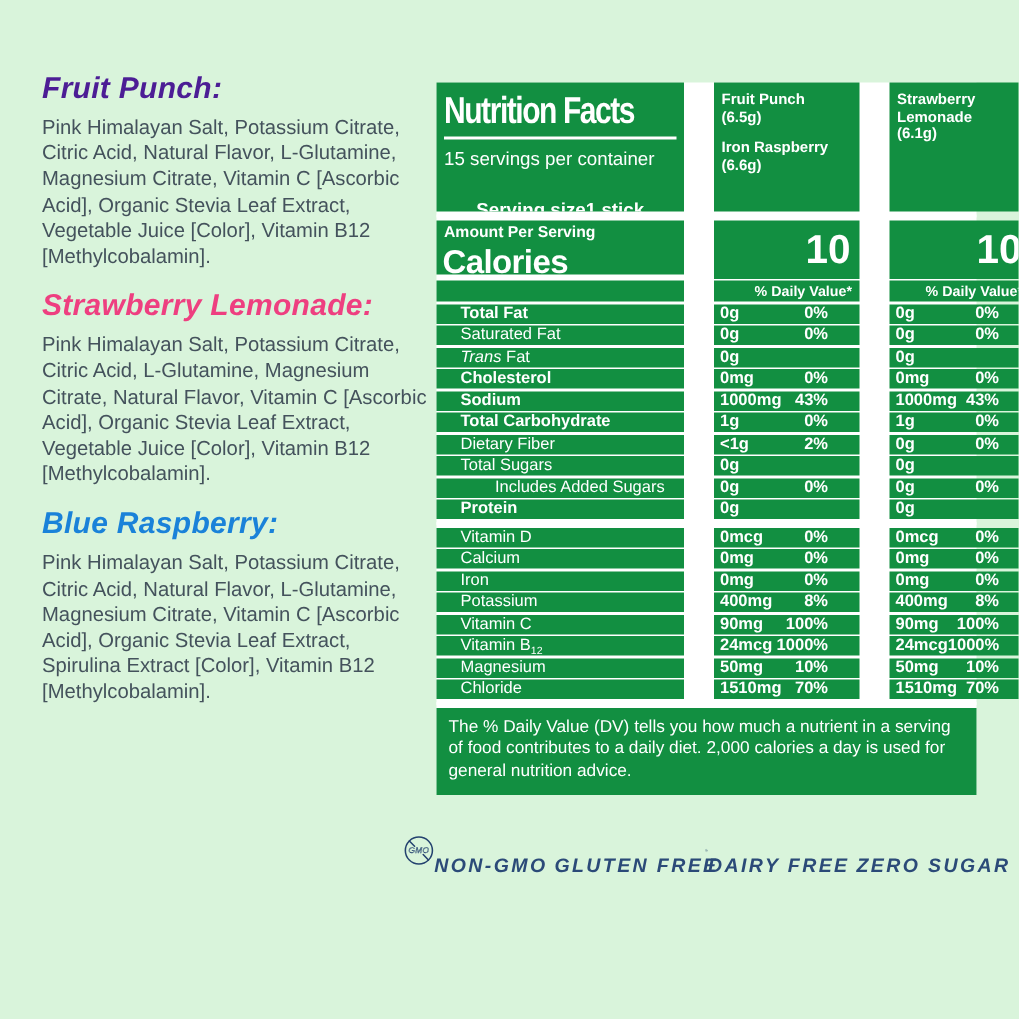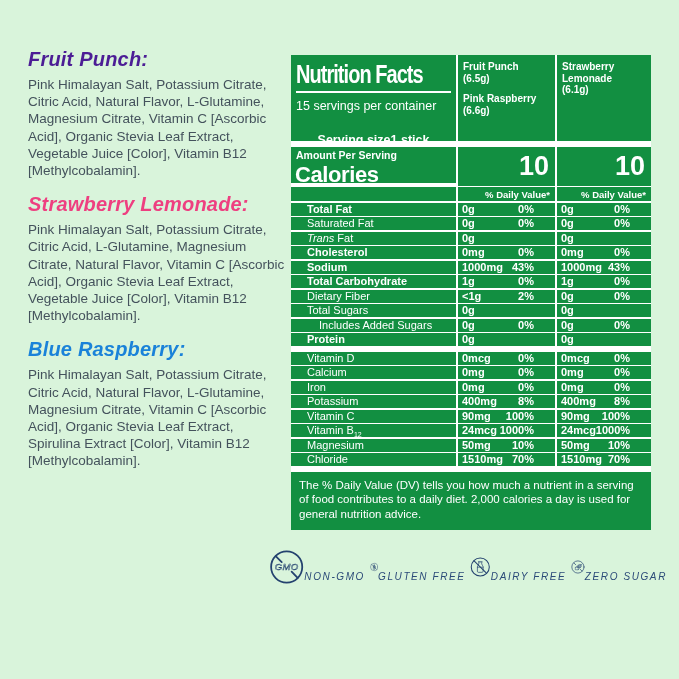--- a/index.html
+++ b/index.html
@@ -11,21 +11,21 @@
   
   .ingredients{position:absolute;left:28px;top:48px;width:258px}
   .ing-title{font-size:20px;font-weight:700;font-style:italic;margin:0 0 5px 0;letter-spacing:.2px}
   .t-punch{color:#4c1d95}
   .t-straw{color:#ee3f80}
   .t-blue{color:#1a82d9}
   .ing-text{font-size:13.5px;line-height:17.2px;color:#44525c;margin:0 0 14px 0}
   
   .panel{position:absolute;left:291px;top:55px;width:360px;background:#ffffff;
          display:flex;flex-direction:column;gap:1.5px}
-  .prow{display:grid;grid-template-columns:165px 97px 94px;gap:2px}
+  .prow{display:grid;grid-template-columns:165px 97px 94px;gap:20px}
   .cell{background:#128f41;color:#fff;overflow:hidden}
   .bar{height:2.5px;background:#fff}
   
   .hdr .cell{height:86px}
   .hcell{padding:4px 5px;box-sizing:border-box}
   .nf-title{font-size:25px;font-weight:700;letter-spacing:-1.2px;white-space:nowrap;
             transform:scaleX(.8);transform-origin:left center;margin:1px 0 2px}
   .nf-underline{height:2px;background:#fff;margin:0 0 6px}
   .servings{font-size:12.5px;margin-bottom:20px;white-space:nowrap}
   .ssrow{display:flex;justify-content:center;font-size:12.5px;font-weight:700}
@@ -37,35 +37,35 @@
   .aps{font-size:10.5px;font-weight:700;padding:3px 0 0 5px;line-height:11px}
   .calword{font-size:22px;font-weight:700;padding:1px 0 0 4px;letter-spacing:-.4px}
   .big10{font-size:27px;font-weight:700;text-align:right;padding:3px 6px 0 0;line-height:33px}
   
   .dvrow .cell{height:14px}
   .dvh{font-size:9.5px;font-weight:700;text-align:right;padding:2px 5px 0 0;box-sizing:border-box}
   
   .nrow .cell{height:13px}
   .nlabel{font-size:11px;line-height:13.5px;padding-left:16px;white-space:nowrap}
   .ind1{padding-left:16px}
-  .ind2{padding-left:28px}
+  .ind2{padding-left:39px}
   .b{font-weight:700}
   .itl{font-style:italic}
   .nlabel sub{font-size:7px}
   .nval{display:flex;justify-content:space-between;font-size:11px;line-height:13.5px;
         padding:0 21px 0 4px;box-sizing:border-box}
   .amt{font-weight:700}
   .pct{font-weight:700}
   
   .foot{padding:6px 9px 9px 8px;font-size:11.5px;line-height:14.5px;font-weight:400}
   
   .badges{position:absolute;left:269px;top:533px;width:398px;display:flex;justify-content:space-between}
   .badge{width:96px;display:flex;flex-direction:row;align-items:center}
   .badge svg{display:block}
-  .badge-label{margin-top:18px;font-size:10px;font-style:italic;font-weight:400;
+  .badge-label{margin-top:18px;font-size:13px;font-style:italic;font-weight:700;
                color:#2b4a78;letter-spacing:1.6px;white-space:nowrap}
 </style>
 </head>
 <body>
 
 <div class="ingredients">
   <h2 class="ing-title t-punch">Fruit Punch:</h2>
   <p class="ing-text">Pink Himalayan Salt, Potassium Citrate, Citric Acid, Natural Flavor, L-Glutamine, Magnesium Citrate, Vitamin C [Ascorbic Acid], Organic Stevia Leaf Extract, Vegetable Juice [Color], Vitamin B12 [Methylcobalamin].</p>
 
   <h2 class="ing-title t-straw">Strawberry Lemonade:</h2>
@@ -86,21 +86,21 @@
         <span>Serving size</span>
         <span>1 stick</span>
       </div>
     </div>
     <div class="cell flavcell">
       <div class="flav">
         <div>Fruit Punch</div>
         <div>(6.5g)</div>
       </div>
       <div class="flav">
-        <div>Pink Raspberry</div>
+        <div>Iron Raspberry</div>
         <div>(6.6g)</div>
       </div>
     </div>
     <div class="cell flavcell">
       <div class="flav">
         <div>Strawberry Lemonade</div>
         <div>(6.1g)</div>
       </div>
     </div>
   </div>

